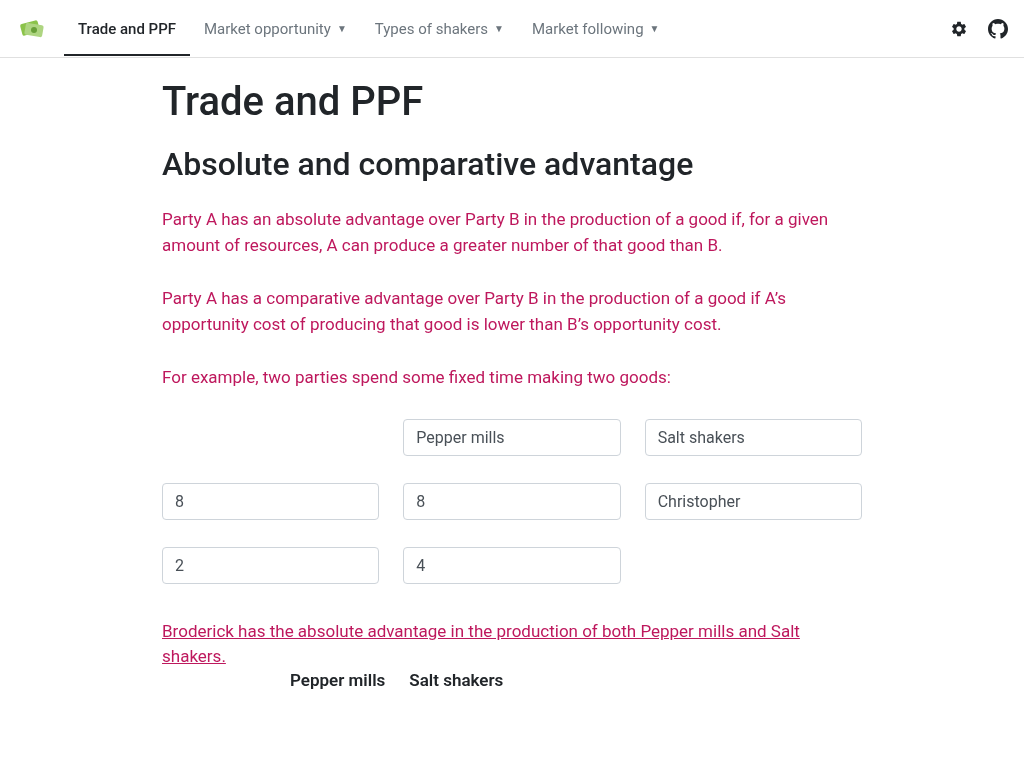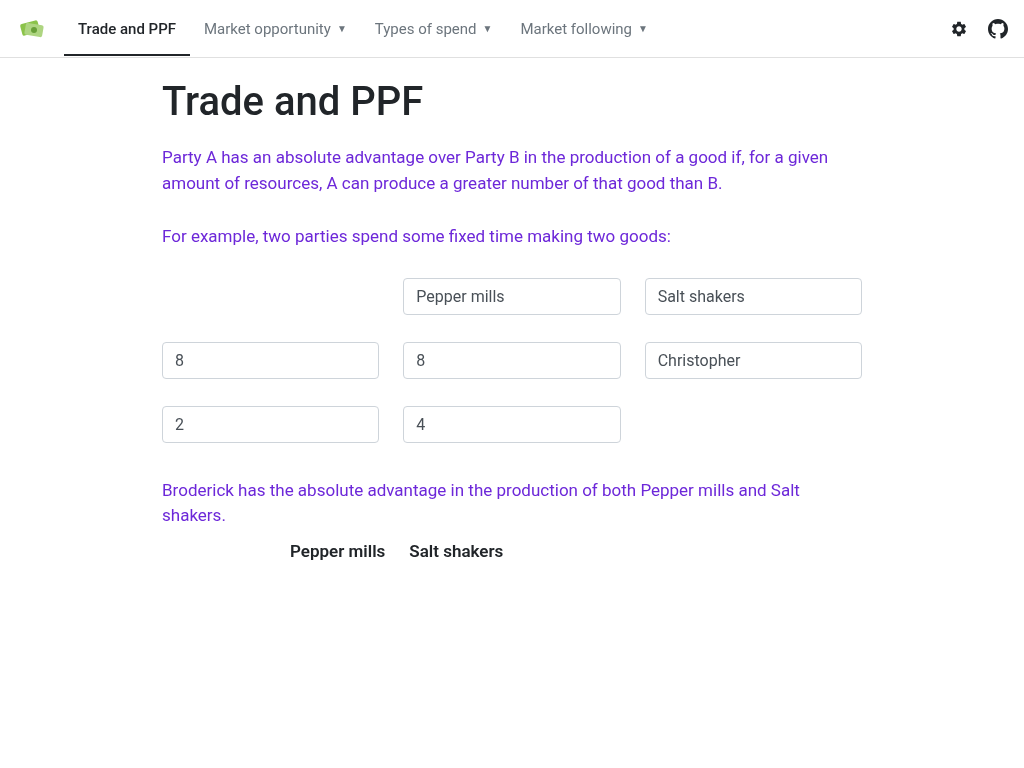--- a/index.html
+++ b/index.html
@@ -75,21 +75,21 @@
   h2 {
     font-size: 32px;
     font-weight: 500;
     margin-bottom: 24px;
     color: #212529;
   }
   p {
     font-size: 17px;
     line-height: 1.5;
     margin-bottom: 28px;
-    color: #6d28d9;
+    color: #be185d;
   }
   .input-grid {
     display: grid;
     grid-template-columns: 1fr 1fr 1fr;
     gap: 24px;
     margin-bottom: 32px;
   }
   .input-cell {
     min-height: 40px;
   }
@@ -124,21 +124,21 @@
   </div>
   <div class="nav-items">
     <div class="nav-item active">
       <span>Trade and PPF</span>
     </div>
     <div class="nav-item">
       <span>Market opportunity</span>
       <span class="caret">▼</span>
     </div>
     <div class="nav-item">
-      <span>Types of spend</span>
+      <span>Types of shakers</span>
       <span class="caret">▼</span>
     </div>
     <div class="nav-item">
       <span>Market following</span>
       <span class="caret">▼</span>
     </div>
   </div>
   <div class="nav-right">
     <div class="icon-btn">
       <svg width="18" height="18" viewBox="0 0 24 24" fill="currentColor">
@@ -148,21 +148,23 @@
     <div class="icon-btn">
       <svg width="20" height="20" viewBox="0 0 24 24" fill="currentColor">
         <path d="M12 0c-6.626 0-12 5.373-12 12 0 5.302 3.438 9.8 8.207 11.387.599.111.793-.261.793-.577v-2.234c-3.338.726-4.033-1.416-4.033-1.416-.546-1.387-1.333-1.756-1.333-1.756-1.089-.745.083-.729.083-.729 1.205.084 1.839 1.237 1.839 1.237 1.07 1.834 2.807 1.304 3.492.997.107-.775.418-1.305.762-1.604-2.665-.305-5.467-1.334-5.467-5.931 0-1.311.469-2.381 1.236-3.221-.124-.303-.535-1.524.117-3.176 0 0 1.008-.322 3.301 1.23.957-.266 1.983-.399 3.003-.404 1.02.005 2.047.138 3.006.404 2.291-1.552 3.297-1.23 3.297-1.23.653 1.653.242 2.874.118 3.176.77.84 1.235 1.911 1.235 3.221 0 4.609-2.807 5.624-5.479 5.921.43.372.823 1.102.823 2.222v3.293c0 .319.192.694.801.576 4.765-1.589 8.199-6.086 8.199-11.386 0-6.627-5.373-12-12-12z"></path>
       </svg>
     </div>
   </div>
 </nav>
 
 <div class="content">
   <h1>Trade and PPF</h1>
+  <h2>Absolute and comparative advantage</h2>
   <p>Party A has an absolute advantage over Party B in the production of a good if, for a given amount of resources, A can produce a greater number of that good than B.</p>
+  <p>Party A has a comparative advantage over Party B in the production of a good if A’s opportunity cost of producing that good is lower than B’s opportunity cost.</p>
   <p>For example, two parties spend some fixed time making two goods:</p>
 
   <div class="input-grid">
     <div class="input-cell"></div>
     <div class="input-cell">
       <input class="form-input" value="Pepper mills" style="">
     </div>
     <div class="input-cell">
       <input class="form-input" value="Salt shakers" style="">
     </div>
@@ -178,19 +180,19 @@
       <input class="form-input" value="Christopher" style="">
     </div>
     <div class="input-cell">
       <input class="form-input" value="2" style="">
     </div>
     <div class="input-cell">
       <input class="form-input" value="4" style="">
     </div>
   </div>
 
-  <p style="margin-bottom:12px;">Broderick has the absolute advantage in the production of both Pepper mills and Salt shakers.</p>
+  <p style="margin-bottom:0;text-decoration:underline;">Broderick has the absolute advantage in the production of both Pepper mills and Salt shakers.</p>
 
   <div class="table-headers">
     <span>Pepper mills</span>
     <span>Salt shakers</span>
   </div>
 </div>
 
 </body></html>

